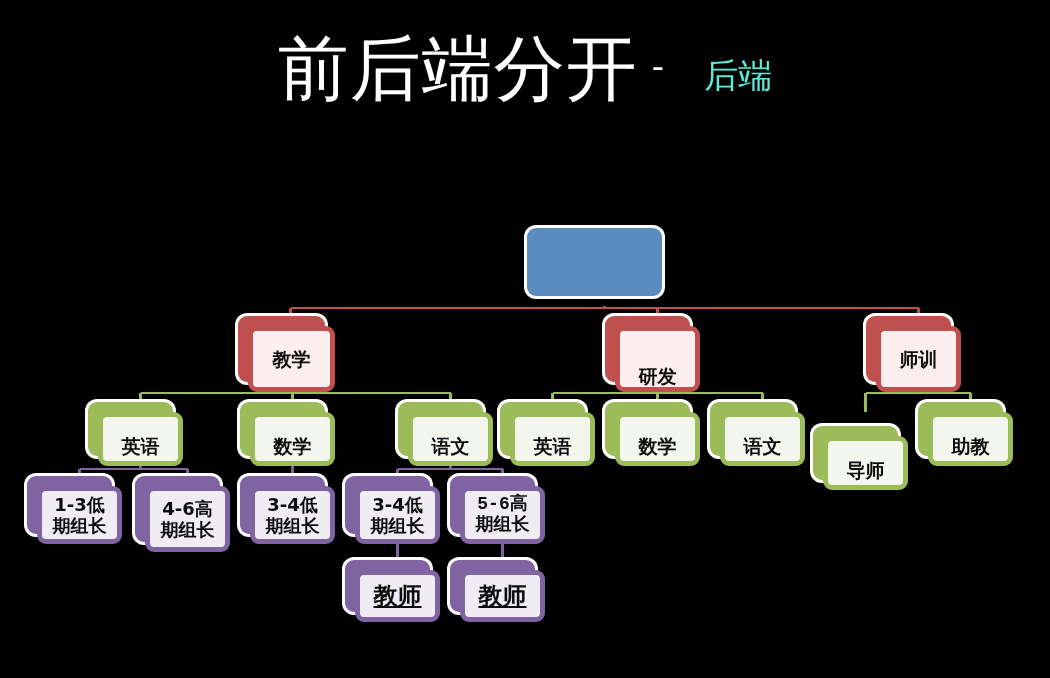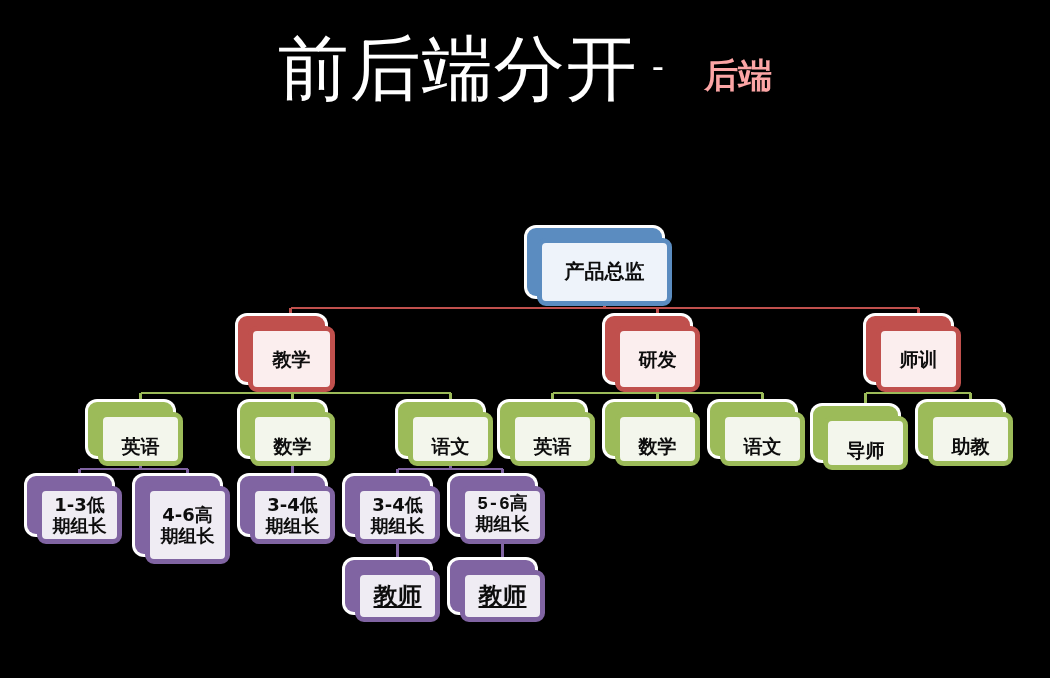--- a/index.html
+++ b/index.html
@@ -39,22 +39,22 @@
   #title-dash {
     font-size: 34px;
     color: #ffffff;
     vertical-align: middle;
     padding: 0 6px 0 14px;
     position: relative;
     top: -4px;
   }
   #title-sub {
     font-size: 34px;
-    font-weight: 700;
-    color: #fca5a5;
+    font-weight: 400;
+    color: #5eead4;
     vertical-align: middle;
     position: relative;
     top: 6px;
     margin-left: 34px;
   }
 
   
   #connectors {
     position: absolute;
     left: 0;
@@ -173,33 +173,30 @@
       <line x1="502.5" y1="469" x2="502.5" y2="486" stroke="#8064a2" stroke-width="2.5" shape-rendering="crispEdges"></line>
       <line x1="397.5" y1="544" x2="397.5" y2="553" stroke="#8064a2" stroke-width="2.5" shape-rendering="crispEdges"></line>
       <line x1="397.5" y1="553" x2="397.5" y2="570" stroke="#8064a2" stroke-width="2.5" shape-rendering="crispEdges"></line>
       <line x1="502.5" y1="544" x2="502.5" y2="553" stroke="#8064a2" stroke-width="2.5" shape-rendering="crispEdges"></line>
       <line x1="502.5" y1="553" x2="502.5" y2="570" stroke="#8064a2" stroke-width="2.5" shape-rendering="crispEdges"></line>
     </svg>
 
   <div id="nodes">
       <div class="node lvl-root" style="left: 527px; top: 228px; width: 145px; height: 78px;">
         <div class="back" style="background: rgb(91, 140, 192);"></div>
-        <div class="front" style="border-color: rgb(91, 140, 192);">
-          <span class="label">产品总监</span>
-        </div>
       </div>
       <div class="node lvl-dept" style="left: 238px; top: 316px; width: 97px; height: 76px;">
         <div class="back" style="background: rgb(192, 80, 77);"></div>
         <div class="front" style="border-color: rgb(192, 80, 77);">
           <span class="label">教学</span>
         </div>
       </div>
       <div class="node lvl-dept" style="left: 605px; top: 316px; width: 95px; height: 76px;">
         <div class="back" style="background: rgb(192, 80, 77);"></div>
-        <div class="front" style="border-color: rgb(192, 80, 77);">
+        <div class="front" style="border-color: rgb(192, 80, 77); align-items: flex-end;">
           <span class="label">研发</span>
         </div>
       </div>
       <div class="node lvl-dept" style="left: 866px; top: 316px; width: 95px; height: 76px;">
         <div class="back" style="background: rgb(192, 80, 77);"></div>
         <div class="front" style="border-color: rgb(192, 80, 77);">
           <span class="label">师训</span>
         </div>
       </div>
       <div class="node lvl-subj" style="left: 88px; top: 402px; width: 95px; height: 64px;">
@@ -231,40 +228,40 @@
         <div class="front" style="border-color: rgb(156, 187, 89);">
           <span class="label">数学</span>
         </div>
       </div>
       <div class="node lvl-subj" style="left: 710px; top: 402px; width: 95px; height: 64px;">
         <div class="back" style="background: rgb(156, 187, 89);"></div>
         <div class="front" style="border-color: rgb(156, 187, 89);">
           <span class="label">语文</span>
         </div>
       </div>
-      <div class="node lvl-subj" style="left: 813px; top: 406px; width: 95px; height: 64px;">
+      <div class="node lvl-subj" style="left: 813px; top: 426px; width: 95px; height: 64px;">
         <div class="back" style="background: rgb(156, 187, 89);"></div>
         <div class="front" style="border-color: rgb(156, 187, 89);">
           <span class="label">导师</span>
         </div>
       </div>
       <div class="node lvl-subj" style="left: 918px; top: 402px; width: 95px; height: 64px;">
         <div class="back" style="background: rgb(156, 187, 89);"></div>
         <div class="front" style="border-color: rgb(156, 187, 89); text-align: center;">
           <span class="label">助教</span>
         </div>
       </div>
       <div class="node lvl-lead" style="left: 27px; top: 476px; width: 95px; height: 68px;">
         <div class="back" style="background: rgb(128, 100, 162);"></div>
         <div class="front" style="border-color: rgb(128, 100, 162);">
           <span class="label">1-3低
 期组长</span>
         </div>
       </div>
-      <div class="node lvl-lead" style="left: 135px; top: 476px; width: 95px; height: 88px;">
+      <div class="node lvl-lead" style="left: 135px; top: 476px; width: 95px; height: 76px;">
         <div class="back" style="background: rgb(128, 100, 162);"></div>
         <div class="front" style="border-color: rgb(128, 100, 162);">
           <span class="label">4-6高
 期组长</span>
         </div>
       </div>
       <div class="node lvl-lead" style="left: 240px; top: 476px; width: 95px; height: 68px;">
         <div class="back" style="background: rgb(128, 100, 162);"></div>
         <div class="front" style="border-color: rgb(128, 100, 162);">
           <span class="label">3-4低

